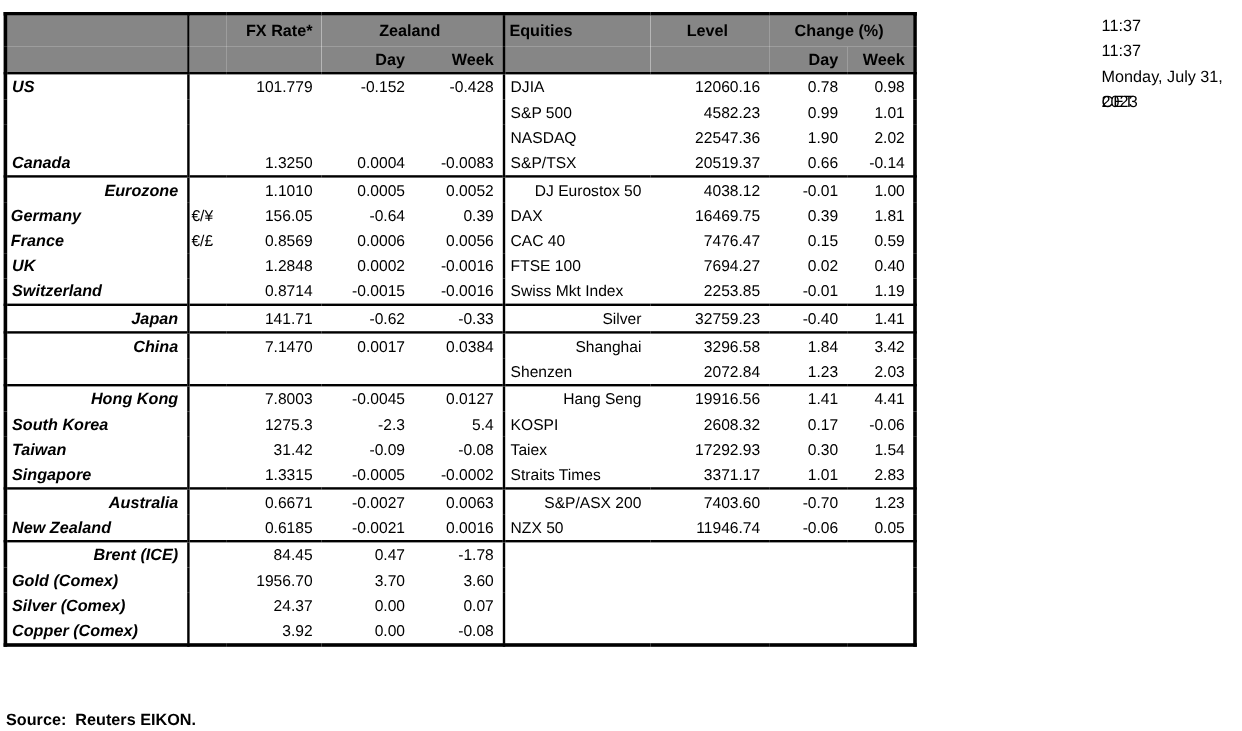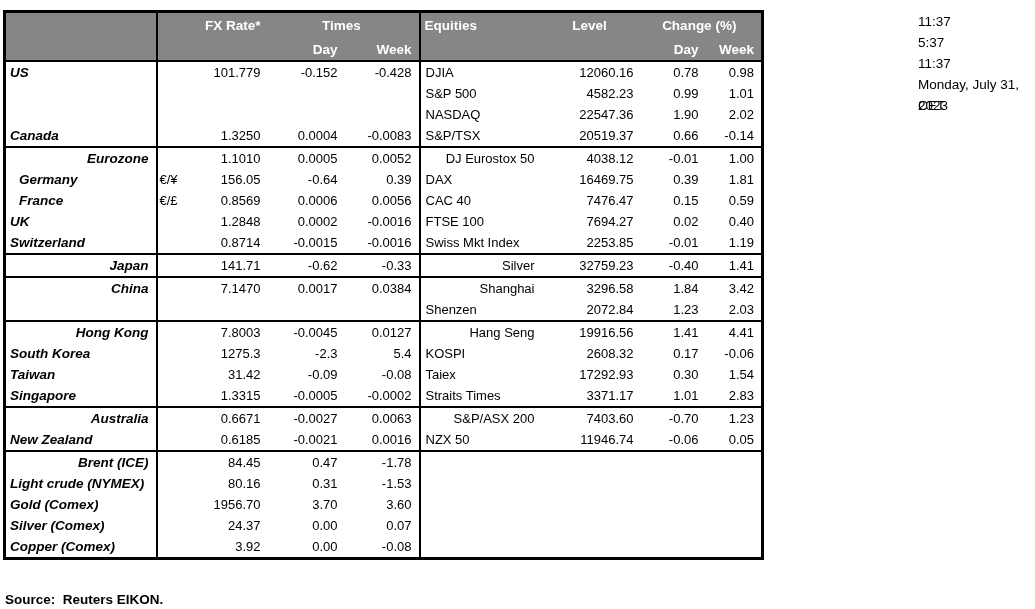--- a/index.html
+++ b/index.html
@@ -4,28 +4,28 @@
 <style>
   html,body{margin:0;padding:0;background:#fff;}
   body{width:1035px;height:609px;position:relative;overflow:hidden;
        font-family:"Liberation Sans",sans-serif;color:#000;}
 
   
   table.market{position:absolute;left:3px;top:10px;border-collapse:collapse;
                table-layout:fixed;border:3px solid #000;}
   th,td{padding:0 7px 0 4px;height:21px;line-height:20px;font-size:13px;
         white-space:nowrap;overflow:hidden;vertical-align:middle;}
-  thead th{background:#868686;color:#ffffff;font-weight:bold;font-size:13.5px;}
+  thead th{background:#868686;color:#000000;font-weight:bold;font-size:13.5px;}
   tr.h1 th{height:26px;}
   .num{text-align:right;}
   .ctr{text-align:center;}
   .left{text-align:left;}
   td.country{font-weight:bold;font-size:13.5px;border-right:2px solid #000;font-style:italic;}
   th.country{border-right:2px solid #000;}
-  td.country.indent{padding-left:13px;}
+  td.country.indent{padding-left:3px;}
   td.pair{padding-left:2px;font-size:13px;}
   .eq-start{border-left:2px solid #000;}
   thead tr.h2 th{border-bottom:2px solid #000;}
   tr.group-start td{border-top:2px solid #000;text-align:right;}
   td.eqname{padding-left:5px;}
 
   
   .stamp-panel{position:absolute;left:918px;top:11px;font-size:13.5px;line-height:21px;}
   .stamp-panel div{height:21px;}
 
@@ -46,21 +46,21 @@
     <col style="width:122px">
       <col style="width:99px">
       <col style="width:65px">
       <col style="width:57px">
   </colgroup>
   <thead>
     <tr class="h1">
       <th class="country"></th>
       <th></th>
       <th class="num">FX Rate*</th>
-      <th class="ctr" colspan="2">Times</th>
+      <th class="ctr" colspan="2">Zealand</th>
       <th class="left eq-start">Equities</th>
       <th class="ctr">Level</th>
       <th class="ctr" colspan="2">Change (%)</th>
     </tr>
     <tr class="h2">
       <th class="country"></th>
       <th></th>
       <th></th>
       <th class="num">Day</th>
       <th class="num">Week</th>
@@ -274,31 +274,20 @@
         <td class="pair"></td>
         <td class="num">84.45</td>
         <td class="num">0.47</td>
         <td class="num">-1.78</td>
         <td class="eqname eq-start"></td>
         <td class="num"></td>
         <td class="num"></td>
         <td class="num"></td>
       </tr>
       <tr>
-        <td class="country">Light crude (NYMEX)</td>
-        <td class="pair"></td>
-        <td class="num">80.16</td>
-        <td class="num">0.31</td>
-        <td class="num">-1.53</td>
-        <td class="eqname eq-start"></td>
-        <td class="num"></td>
-        <td class="num"></td>
-        <td class="num"></td>
-      </tr>
-      <tr>
         <td class="country">Gold (Comex)</td>
         <td class="pair"></td>
         <td class="num">1956.70</td>
         <td class="num">3.70</td>
         <td class="num">3.60</td>
         <td class="eqname eq-start"></td>
         <td class="num"></td>
         <td class="num"></td>
         <td class="num"></td>
       </tr>
@@ -322,21 +311,20 @@
         <td class="eqname eq-start"></td>
         <td class="num"></td>
         <td class="num"></td>
         <td class="num"></td>
       </tr>
     </tbody>
 </table>
 
 <div class="stamp-panel">
   <div>11:37</div>
-  <div>5:37</div>
   <div>11:37</div>
   <div>Monday, July 31, 2023</div>
   <div>CET</div>
 </div>
 
 <div class="footer">
   <div>Source:  Reuters EIKON.</div>
   
   
 </div>

